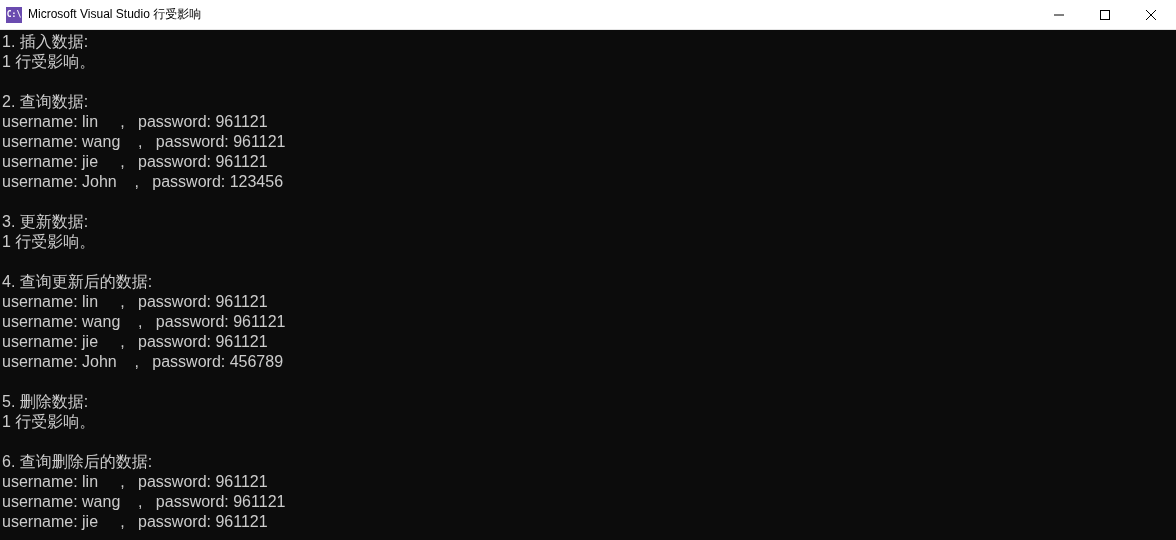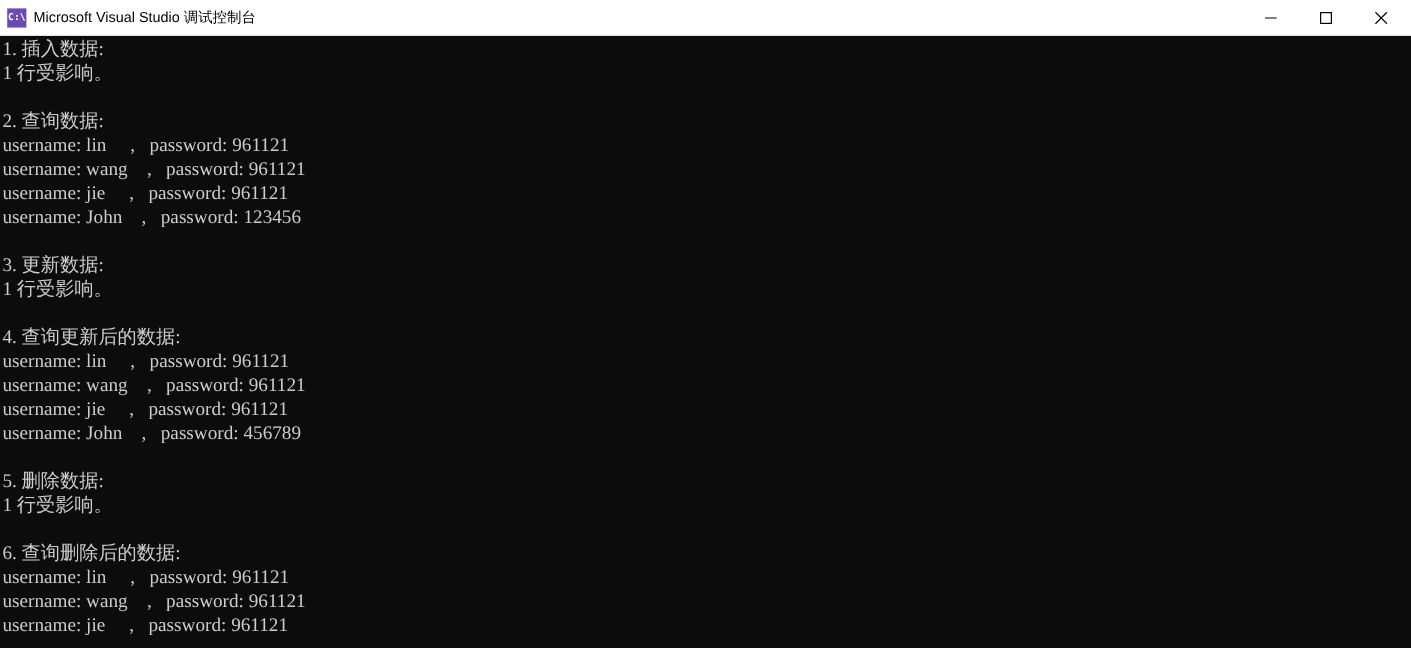--- a/index.html
+++ b/index.html
@@ -66,38 +66,38 @@
     }
     .win-btn svg {
       stroke: #000;
       fill: none;
       stroke-width: 1;
     }
     .console-body {
       flex: 1 1 auto;
       background: #0c0c0c;
       color: #cccccc;
-      font-family: Liberation Serif, serif;
+      font-family: Liberation Sans, sans-serif;
       font-size: 16px;
       line-height: 20px;
       padding: 2px 0 0 2px;
       white-space: pre;
       overflow: hidden;
     }
     .console-line {
       height: 20px;
     }
   </style>
 </head>
 <body>
 
 <div class="window">
   <div class="titlebar">
     <span class="titlebar-icon">C:\</span>
-    <span class="titlebar-title">Microsoft Visual Studio 调试控制台</span>
+    <span class="titlebar-title">Microsoft Visual Studio 行受影响</span>
     <span class="titlebar-spacer"></span>
     <div class="win-controls">
       <button class="win-btn" aria-label="minimize">
         <svg width="10" height="10" viewBox="0 0 10 10">
             <path d="M0 5 H10"></path>
           </svg>
       </button>
       <button class="win-btn" aria-label="maximize">
         <svg width="10" height="10" viewBox="0 0 10 10">
             <rect x="0.5" y="0.5" width="9" height="9"></rect>

